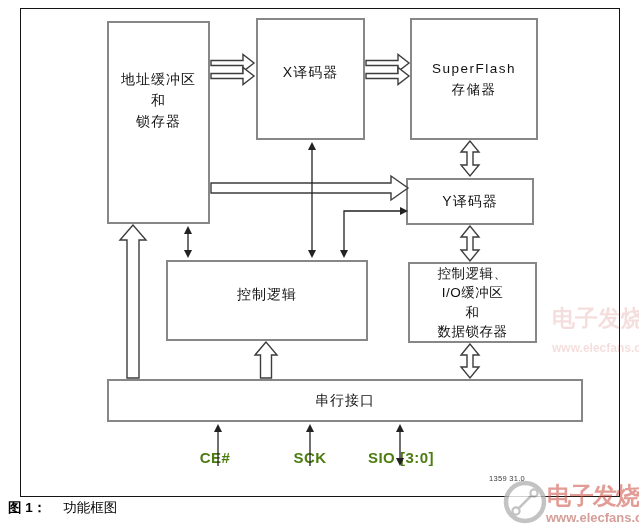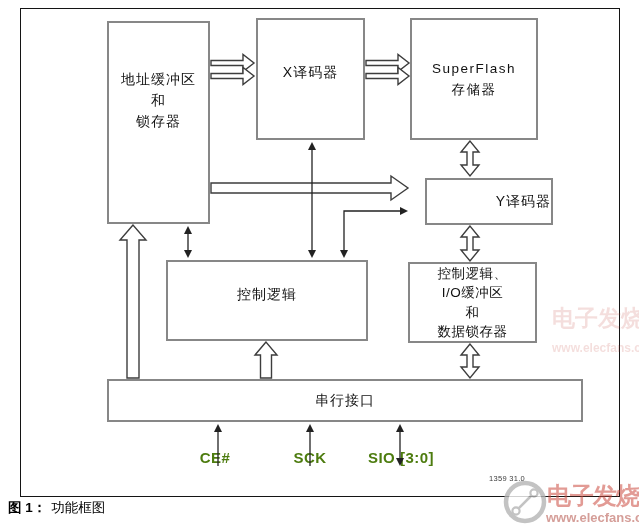--- a/index.html
+++ b/index.html
@@ -17,32 +17,32 @@
     position:absolute;box-sizing:border-box;
     border:2px solid #878787;background:#ffffff;
     display:flex;flex-direction:column;align-items:center;justify-content:center;
     color:#111;font-size:14px;line-height:21px;text-align:center;
     letter-spacing:1px;z-index:2;
   }
   .blk .ln{display:block;}
   #blk-addr      {left:107px;top:21px;width:103px;height:203px;padding-bottom:44px;}
   #blk-xdec      {left:256px;top:18px;width:109px;height:122px;padding-bottom:14px;}
   #blk-sflash    {left:410px;top:18px;width:128px;height:122px;font-size:13.5px;letter-spacing:1.5px;}
-  #blk-ydec      {left:425px;top:178px;width:128px;height:47px;align-items:flex-end;}
+  #blk-ydec      {left:406px;top:178px;width:128px;height:47px;}
   #blk-ctrl      {left:166px;top:260px;width:202px;height:81px;padding-bottom:12px;}
   #blk-pbuf      {left:408px;top:262px;width:129px;height:81px;font-size:13.5px;line-height:19.5px;letter-spacing:0.5px;}
   #blk-serial    {left:107px;top:379px;width:476px;height:43px;}
   .arrows{position:absolute;left:0;top:0;width:639px;height:529px;z-index:3;pointer-events:none;}
   .sig{
     position:absolute;top:449px;transform:translateX(-50%);
     font-size:15px;font-weight:bold;color:#4d7c0f;letter-spacing:0.5px;z-index:2;white-space:nowrap;
   }
   #sig-ce{left:215px;} #sig-sck{left:310px;} #sig-sio{left:401px;}
   .caption{
-    position:absolute;left:8px;top:499px;display:flex;gap:5px;
+    position:absolute;left:8px;top:499px;display:flex;gap:17px;
     font-size:13.5px;color:#000;z-index:2;
   }
   .caption .cap-label{font-weight:bold;}
   .drawcode{
     position:absolute;left:489px;top:474px;font-size:7.5px;color:#3c3c3c;
     letter-spacing:0.3px;z-index:2;
   }
   .wm-mid{position:absolute;left:552px;top:303px;z-index:4;opacity:0.17;width:120px;}
   .wm-mid .wm-brand{font-size:23px;font-weight:bold;color:#c2443a;white-space:nowrap;}
   .wm-mid .wm-url{font-size:12px;font-weight:bold;color:#c2443a;margin-top:7px;white-space:nowrap;}

